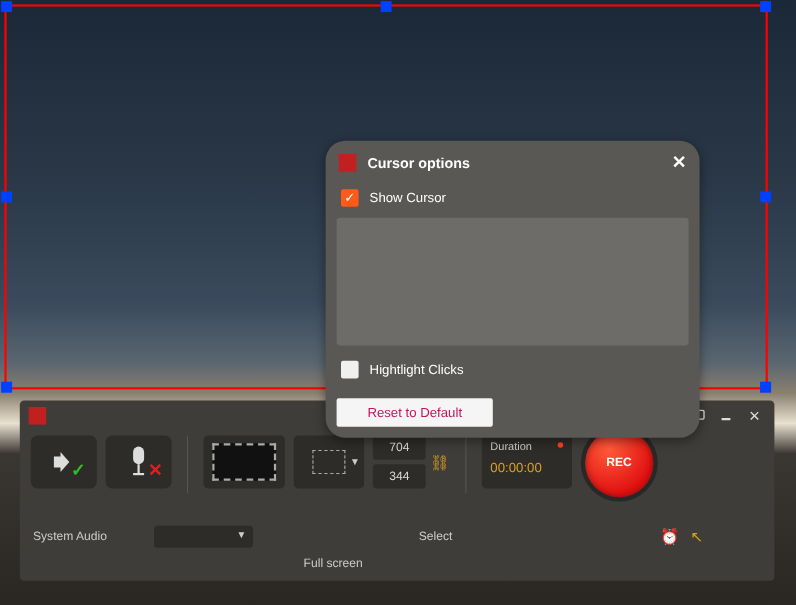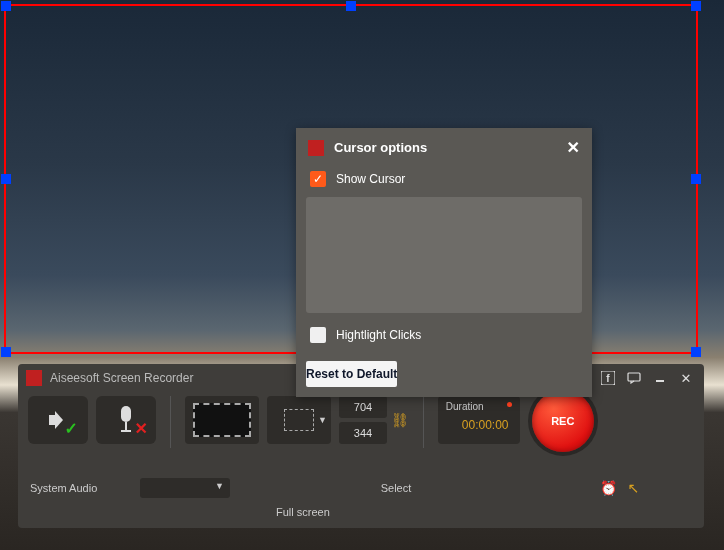--- a/index.html
+++ b/index.html
@@ -25,43 +25,42 @@
 .h-tr { top: -5px; right: -5px; }
 .h-ml { top: 50%; left: -5px; transform: translateY(-50%); }
 .h-mr { top: 50%; right: -5px; transform: translateY(-50%); }
 .h-bl { bottom: -5px; left: -5px; }
 .h-bm { bottom: -5px; left: 50%; transform: translateX(-50%); }
 .h-br { bottom: -5px; right: -5px; }
 
 .cursor-dialog {
   position: absolute;
   top: 128px; left: 296px;
-  width: 296px;
+  width: 340px;
   background: #5a5854;
-  border-radius: 0;
+  border-radius: 18px;
   box-shadow: 0 2px 10px rgba(0,0,0,0.4);
   z-index: 10;
 }
 .dlg-header {
   display: flex; align-items: center; padding: 10px 12px;
   color: #fff; font-size: 13px; font-weight: bold;
 }
 .dlg-appicon { width: 16px; height: 16px; background: #c02020; margin-right: 10px; }
 .dlg-close { margin-left: auto; cursor: pointer; color: #fff; font-size: 16px; }
 .chk-row { display: flex; align-items: center; padding: 4px 14px 10px 14px; color: #fff; font-size: 12px; }
 .chk-box { width: 16px; height: 16px; border-radius: 2px; margin-right: 10px; display: flex; align-items: center; justify-content: center; font-size: 12px; }
 .chk-on { background: #ff5a1a; color: #fff; }
 .chk-off { background: #f0f0f0; }
 .gray-panel { margin: 0 10px 10px 10px; height: 116px; background: #6e6c68; border-radius: 3px; }
 .reset-btn {
-  margin: 8px 10px 10px 10px; padding: 6px 0;
-  background: #f5f5f5; color: #0f172a; font-size: 12px;
+  margin: 8px 10px 10px 10px; padding: 6px 28px;
+  background: #f5f5f5; color: #be185d; font-size: 12px;
   border: none; border-radius: 2px; cursor: pointer;
   display: inline-block;
-  font-weight: bold;
 }
 
 .app-panel {
   position: absolute;
   left: 18px; top: 364px;
   width: 686px; height: 164px;
   background: #3f3d3a;
   border-radius: 4px;
   z-index: 5;
 }
@@ -110,21 +109,21 @@
 .dim-input { width: 48px; height: 22px; background: #2e2c29; color: #ddd; border: none; text-align: center; font-size: 11px; border-radius: 3px; }
 .link-icon { color: #d8a020; font-size: 14px; align-self: center; margin-left: 2px; }
 
 .duration-box {
   width: 82px; height: 48px;
   background: #2e2c29; border-radius: 4px;
   padding: 5px 8px; position: relative;
   color: #ccc; font-size: 10px;
 }
 .duration-box .dot { position: absolute; top: 6px; right: 8px; width: 5px; height: 5px; background: #ff4020; border-radius: 50%; }
-.duration-val { color: #d8a020; font-size: 12px; margin-top: 6px; margin-left: 16px; }
+.duration-val { color: #d8a020; font-size: 12px; margin-top: 6px; }
 
 .rec-btn {
   width: 62px; height: 62px; border-radius: 50%;
   background: radial-gradient(circle at 35% 30%, #ff5a3a, #e01010 70%);
   box-shadow: inset 0 0 6px rgba(0,0,0,0.4), 0 0 0 4px #2a2826;
   display: flex; align-items: center; justify-content: center;
   color: #fff; font-weight: bold; font-size: 11px;
   margin-left: 4px; margin-top: -6px;
 }
 
@@ -169,21 +168,20 @@
   <div class="chk-row">
     <div class="chk-box chk-off"></div>
     <span>Hightlight Clicks</span>
   </div>
   <button class="reset-btn">Reset to Default</button>
 </div>
 
 <div class="app-panel">
   <div class="titlebar">
     <div class="appicon"></div>
-    <span>Aiseesoft Screen Recorder</span>
     <div class="spacer"></div>
     <div class="tb-btn">
         <svg width="14" height="14" viewBox="0 0 14 14">
           <rect x="0" y="0" width="14" height="14" rx="2" fill="none" stroke="#ddd" stroke-width="1.2"></rect>
           <text x="7" y="11" text-anchor="middle" fill="#ddd" font-size="10" font-weight="bold">f</text>
         </svg>
       </div>
     <div class="tb-btn">
         <svg width="14" height="12" viewBox="0 0 14 12">
           <rect x="1" y="1" width="12" height="8" rx="1" fill="none" stroke="#ddd" stroke-width="1.2"></rect>

